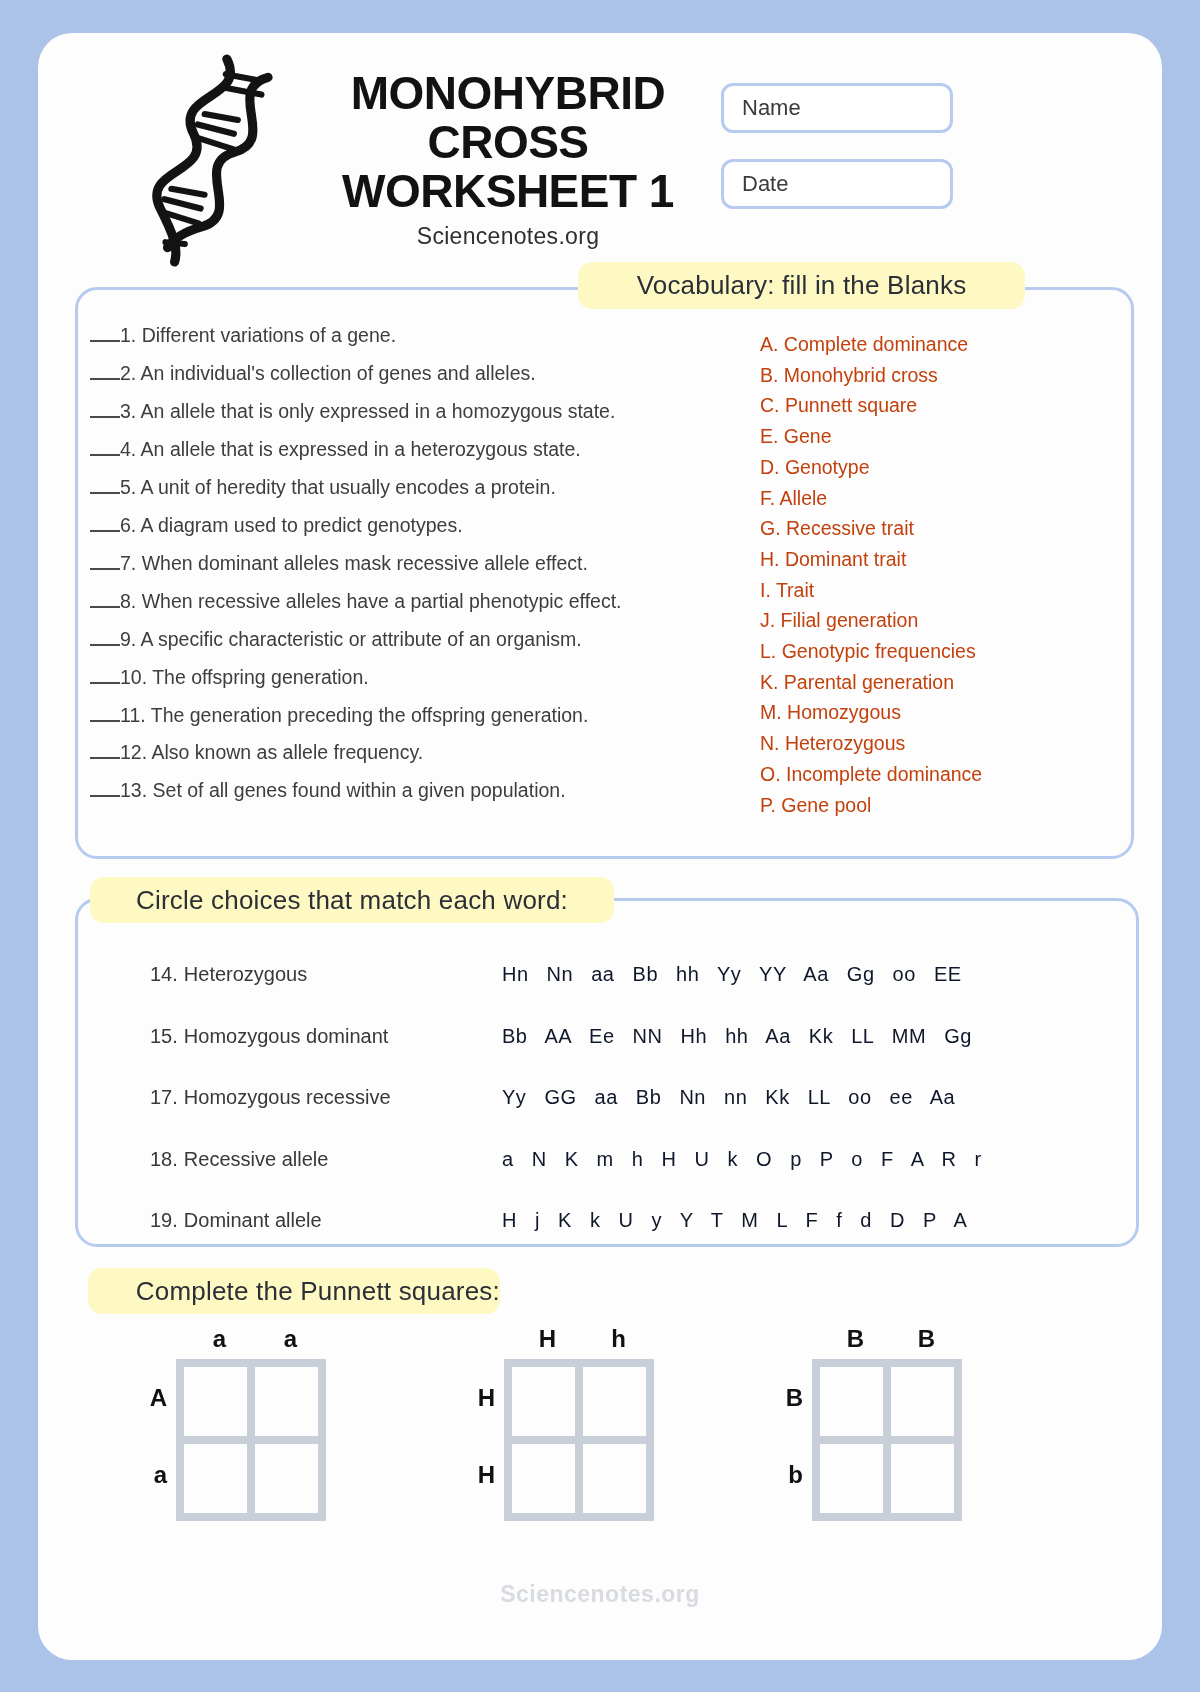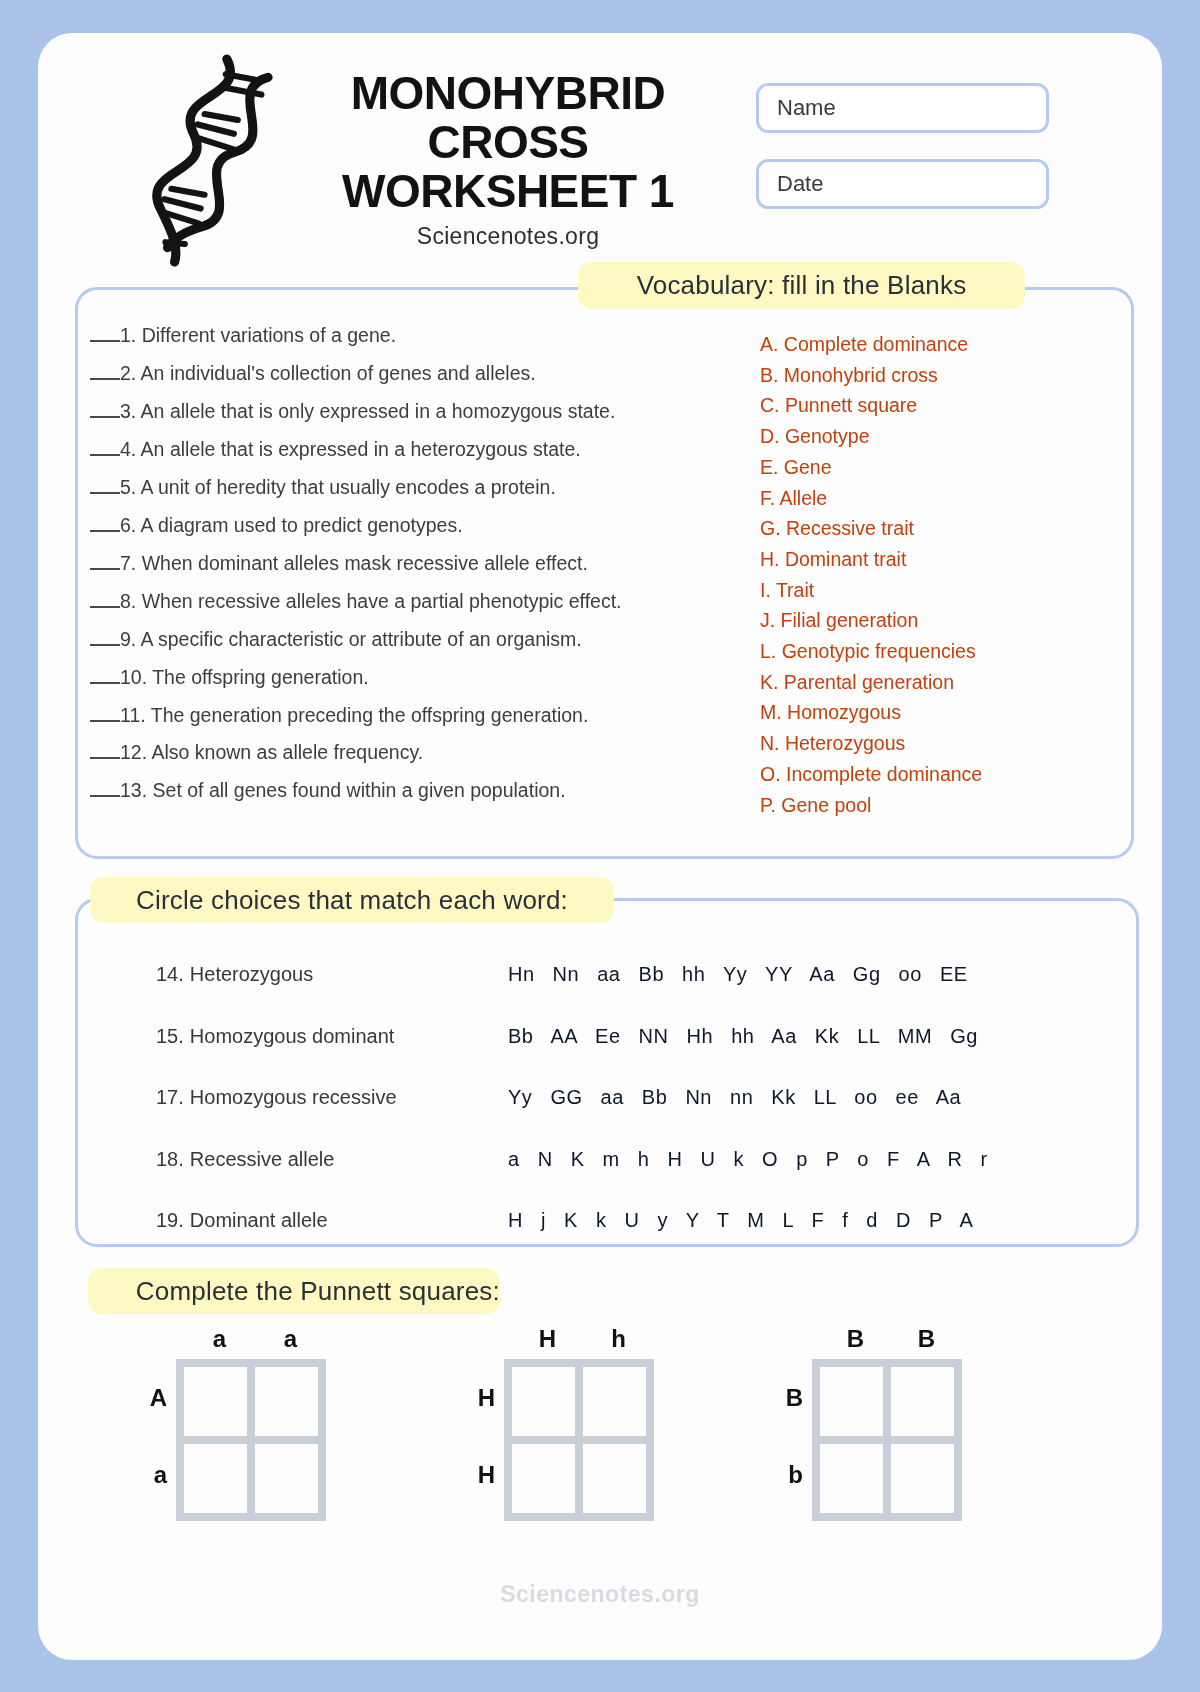--- a/index.html
+++ b/index.html
@@ -17,21 +17,21 @@
   }
   
   .dna{position:absolute;left:42px;top:18px;width:250px;height:225px;}
   .title-block{position:absolute;left:230px;top:36px;width:480px;text-align:center;}
   .title-line{
     font-weight:900;font-size:46px;line-height:1.06;color:#121212;
     letter-spacing:-0.5px;font-stretch:condensed;
   }
   .subtitle{margin-top:8px;font-size:23px;color:#2e2e2e;letter-spacing:0.3px;}
   .field-box{
-    position:absolute;left:718px;width:293px;height:50px;
+    position:absolute;left:683px;width:232px;height:50px;
     background:#fff;border:3px solid #b7cbf0;border-radius:12px;
     display:flex;align-items:center;padding-left:18px;box-sizing:border-box;
     font-size:22px;color:#3a3a3a;text-align:center;
   }
   .field-name{top:50px;}
   .field-date{top:126px;}
   
   .sec-box{position:absolute;background:transparent;border:3px solid #b7cbf0;border-radius:22px;}
   .pill{
     position:absolute;background:#fef9c3;border-radius:14px;
@@ -47,21 +47,21 @@
   .questions{position:absolute;left:52px;top:290px;width:635px;font-size:19.5px;line-height:1.28;}
   .q-item{margin-bottom:13px;}
   .blank{
     display:inline-block;width:30px;height:3px;
     border-bottom:2px solid #4a4a4a;vertical-align:baseline;
   }
   .choices{position:absolute;left:722px;top:296px;width:330px;font-size:19.5px;line-height:30.7px;color:#c2410c;}
   
   .circle-rows{position:absolute;left:112px;top:930px;width:940px;}
   .circle-row{display:flex;align-items:baseline;height:61.5px;}
-  .row-label{width:352px;font-size:20px;color:#383838;margin-left:6px;}
+  .row-label{width:352px;font-size:20px;color:#383838;}
   .row-num{margin-right:6px;}
   .row-options{font-size:20px;color:#0f172a;word-spacing:12px;letter-spacing:0.5px;white-space:nowrap;}
   
   .punnett-row{position:absolute;left:0;top:1292px;display:flex;}
   .punnett{margin-left:0;}
   .p1{margin-left:102px;}
   .p2{margin-left:142px;}
   .p3{margin-left:122px;}
   .p-top{display:flex;margin-left:44px;margin-bottom:6px;}
   .p-top span{width:71px;text-align:center;font-weight:bold;font-size:24px;color:#111;}
@@ -135,22 +135,22 @@
     <div class="q-item"><span class="blank"></span><span>10.</span> <span>The offspring generation.</span></div>
     <div class="q-item"><span class="blank"></span><span>11.</span> <span>The generation preceding the offspring generation.</span></div>
     <div class="q-item"><span class="blank"></span><span>12.</span> <span>Also known as allele frequency.</span></div>
     <div class="q-item"><span class="blank"></span><span>13.</span> <span>Set of all genes found within a given population.</span></div>
   </div>
 
   <div class="choices">
     <div>A. Complete dominance</div>
     <div>B. Monohybrid cross</div>
     <div>C. Punnett square</div>
+    <div>E. Gene</div>
     <div>D. Genotype</div>
-    <div>E. Gene</div>
     <div>F. Allele</div>
     <div>G. Recessive trait</div>
     <div>H. Dominant trait</div>
     <div>I. Trait</div>
     <div>J. Filial generation</div>
     <div>L. Genotypic frequencies</div>
     <div>K. Parental generation</div>
     <div>M. Homozygous</div>
     <div>N. Heterozygous</div>
     <div>O. Incomplete dominance</div>

